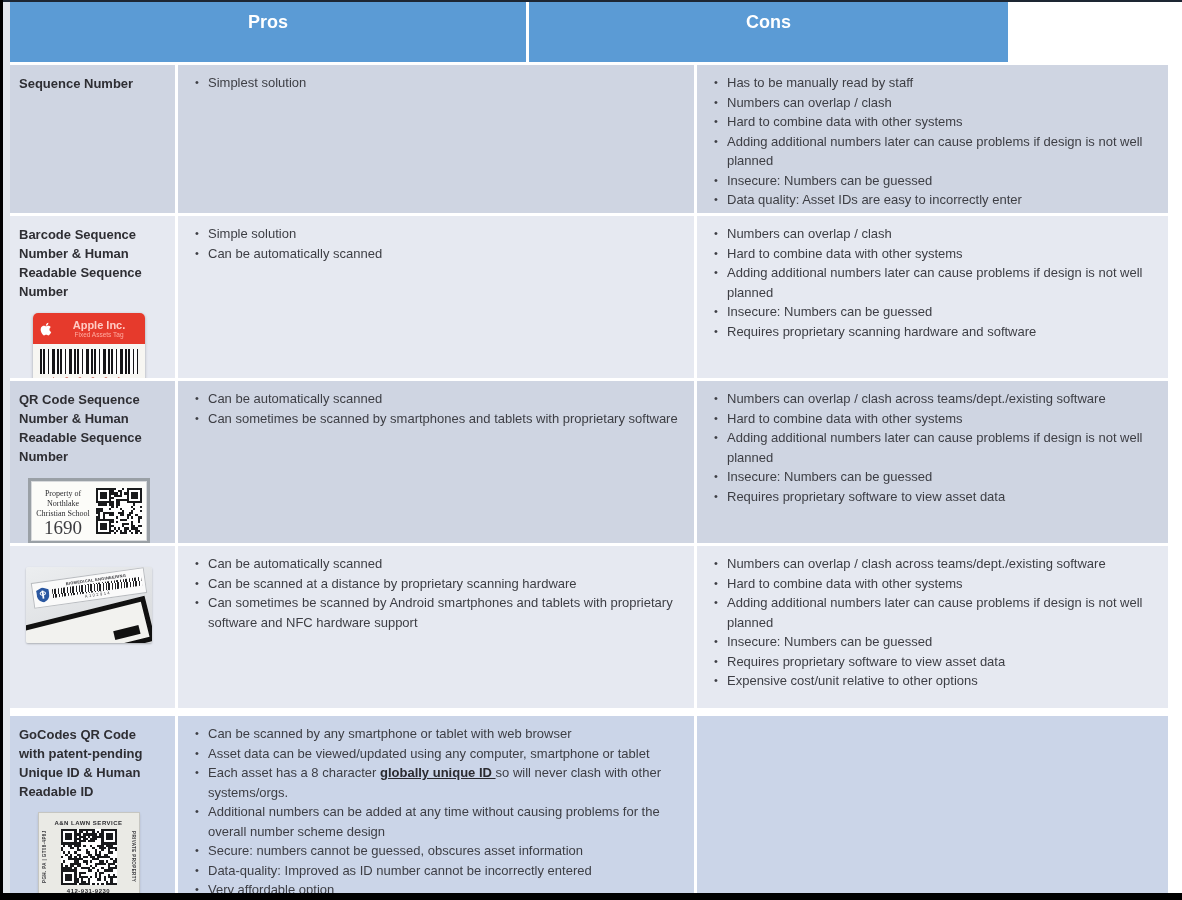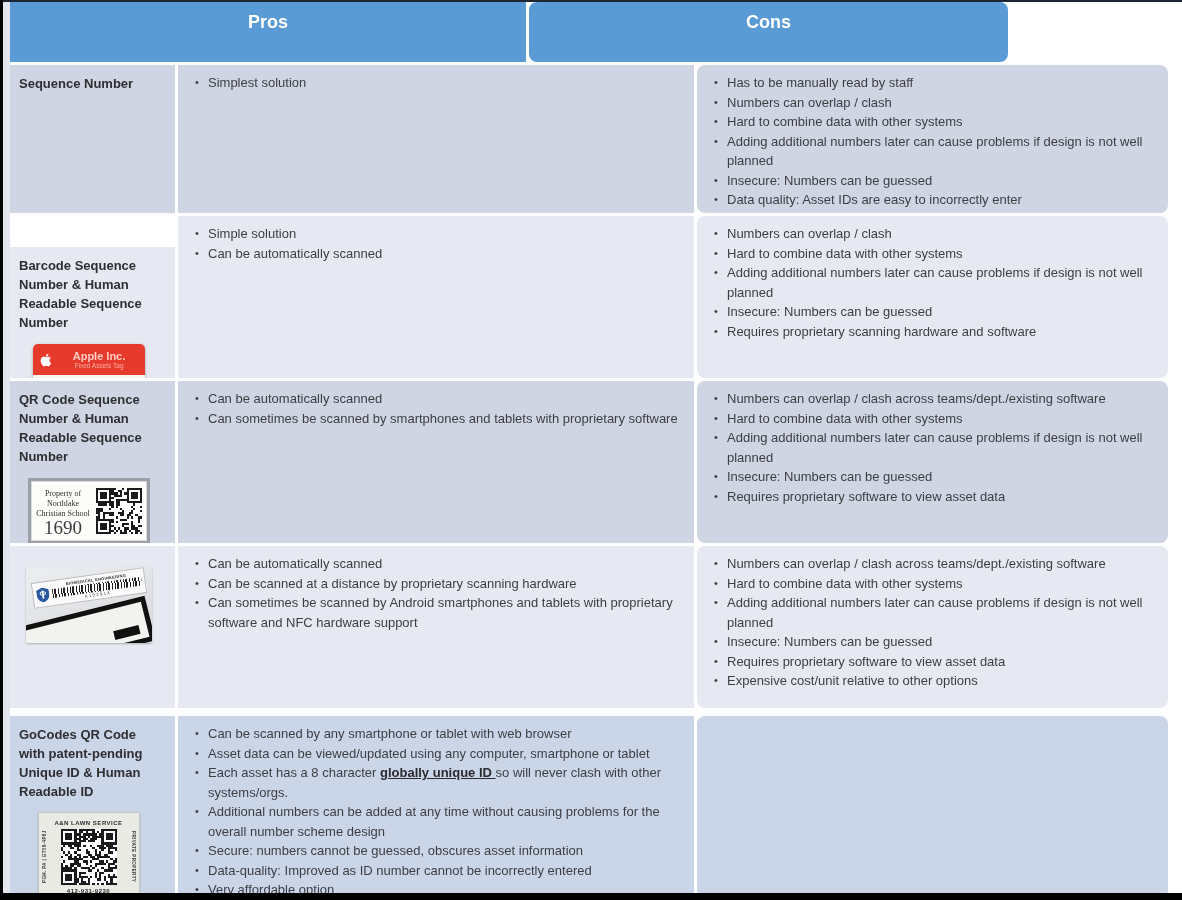--- a/index.html
+++ b/index.html
@@ -8,21 +8,21 @@
 
   #frame { position:relative; width:1182px; height:900px; background:#ffffff; overflow:hidden; }
   #edge-top    { position:absolute; left:0; top:0; width:1182px; height:2px; background:#1d2633; }
   #edge-left   { position:absolute; left:0; top:0; width:3px; height:900px; background:#000; }
   #edge-bottom { position:absolute; left:0; top:893px; width:1182px; height:7px; background:#000; }
   #left-strip  { position:absolute; left:3px; top:2px; width:7px; height:891px; background:#e3e7ed; }
 
   #table { position:absolute; left:10px; top:2px; width:1169px; height:891px; overflow:hidden; }
   .trow { display:flex; gap:3px; margin-bottom:3px; }
   .cell { overflow:hidden; }
-  .c1 { width:165px; } .c2 { width:516px; } .c3 { width:471px;border-radius:8px; } .c4 { width:8px; background:#ffffff; }
+  .c1 { width:165px; } .c2 { width:516px; } .c3 { width:471px; } .c4 { width:8px; background:#ffffff; }
 
   .header-cell { color:#ffffff; font-weight:bold; }
   .hc1 { padding:8px 0 0 12px; font-size:20px; line-height:27px; }
   .hc2, .hc3 { text-align:center; padding-top:10px; font-size:18px; }
   .hc3 { width:479px; }
 
   .scheme-cell { padding:9px 17px 0 9px; }
   .scheme-label { font-weight:bold; font-size:13px; line-height:19px; color:#2e2e33; }
   .pros-cell, .cons-cell { padding:8px 10px 0 8px; }
   .bullet { display:flex; font-size:13px; line-height:19.5px; color:#3d3e44; }
@@ -135,21 +135,21 @@
               <span class="btxt">Insecure: Numbers can be guessed</span>
             </div>
             <div class="bullet">
               <span class="dot">•</span>
               <span class="btxt">Data quality: Asset IDs are easy to incorrectly enter</span>
             </div>
           </div>
           <div class="cell c4"></div>
         </div>
         <div class="trow" style="height: 162px;">
-          <div class="cell c1 scheme-cell" style="background: rgb(230, 233, 241); margin-top: 31px;">
+          <div class="cell c1 scheme-cell" style="background: rgb(230, 233, 241);">
             <div class="scheme-label">Barcode Sequence Number &amp; Human Readable Sequence Number</div>
             <div class="tag-wrap">
               <div class="barcode-tag">
                 <div class="apple-band">
                   <span class="apple-logo"><svg viewBox="0 0 24 24" width="16" height="18" fill="#ffffff">
                       <path d="M17.1 12.7c0-2.4 2-3.6 2.1-3.7-1.1-1.7-2.9-1.9-3.5-2-1.5-.1-2.9.9-3.7.9-.8 0-1.9-.9-3.2-.9-1.6 0-3.2 1-4 2.4-1.7 3-.4 7.4 1.3 9.8.8 1.2 1.8 2.5 3 2.4 1.2 0 1.7-.8 3.2-.8s1.9.8 3.2.8c1.3 0 2.2-1.2 3-2.4.9-1.4 1.3-2.7 1.3-2.8 0 0-2.6-1-2.7-3.7zM14.6 5.6c.7-.8 1.1-1.9 1-3-1 0-2.1.7-2.8 1.5-.6.7-1.2 1.9-1 2.9 1.1.1 2.1-.5 2.8-1.4z"></path>
                     </svg></span>
                   <div class="apple-txt">
                     <div class="apple-name">Apple Inc.</div>
                     <div class="apple-sub">Fixed Assets Tag</div>

